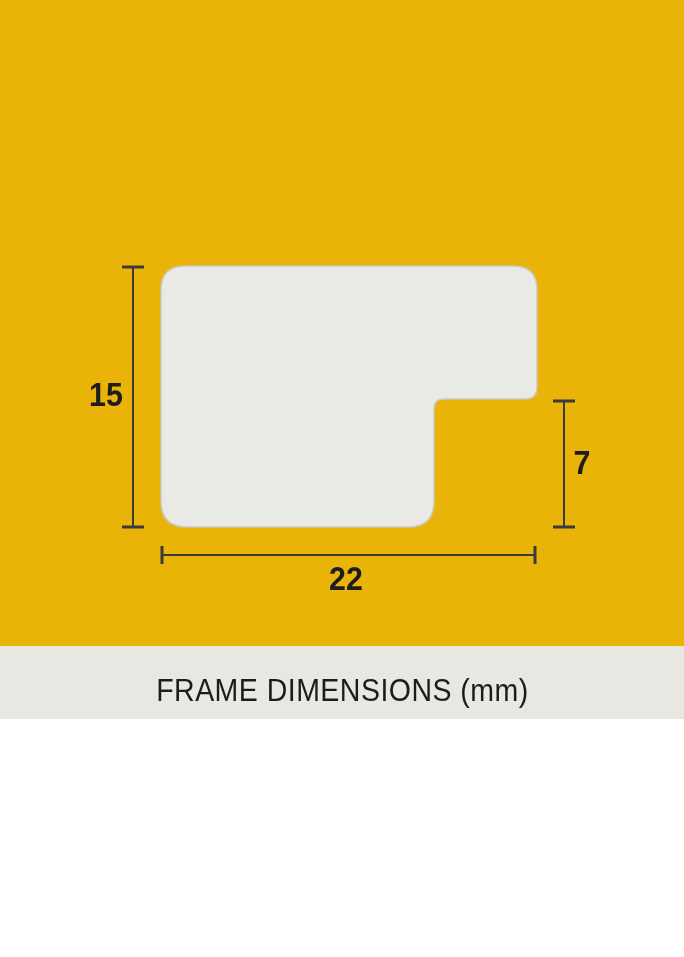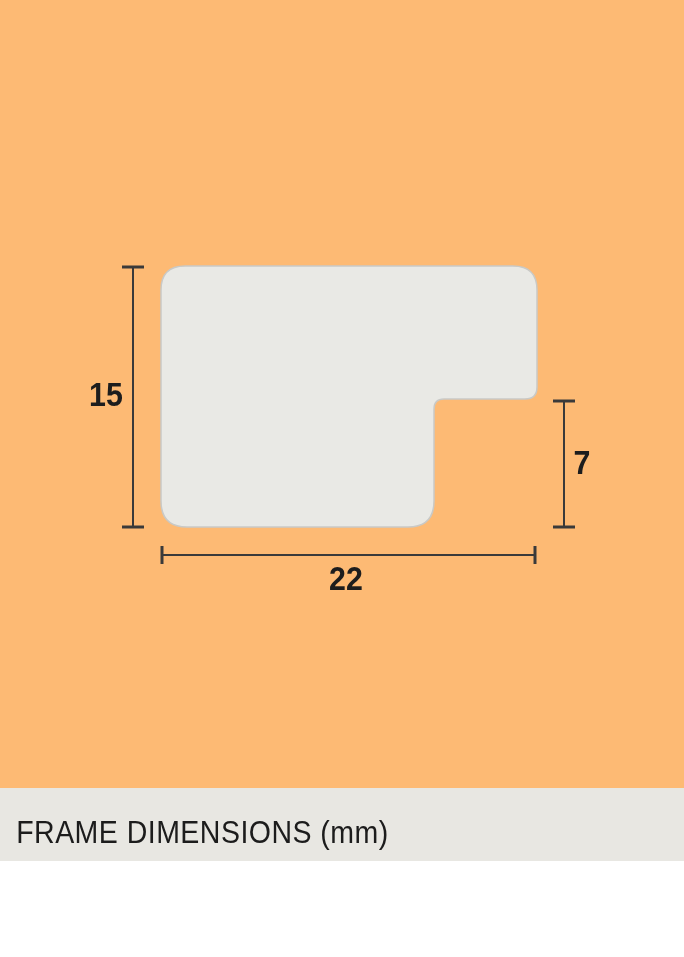--- a/index.html
+++ b/index.html
@@ -5,22 +5,22 @@
   * { box-sizing: border-box; }
   html, body {
     margin: 0;
     padding: 0;
     background: #ffffff;
     font-family: "Liberation Sans", sans-serif;
   }
   .screen {
     position: relative;
     width: 684px;
-    height: 861px;
-    background: #fdba74;
+    height: 719px;
+    background: #eab308;
     overflow: hidden;
   }
   .diagram-svg {
     position: absolute;
     left: 0;
     top: 0;
     width: 684px;
     height: 884px;
     display: block;
   }
@@ -52,21 +52,21 @@
   .label-width  { left: 306px; top: 561px; }
   .caption-bar {
     position: absolute;
     left: 0;
     bottom: 0;
     width: 684px;
     height: 73px;
     background: #e8e7e2;
     display: flex;
     align-items: center;
-    justify-content: flex-start;
+    justify-content: center;
   }
   .caption-text {
     font-size: 31px;
     font-weight: 500;
     letter-spacing: 0.5px;
     color: #1c1c1c;
     white-space: nowrap;
     transform: translateY(8px) scaleX(0.92);
   }
 </style>

